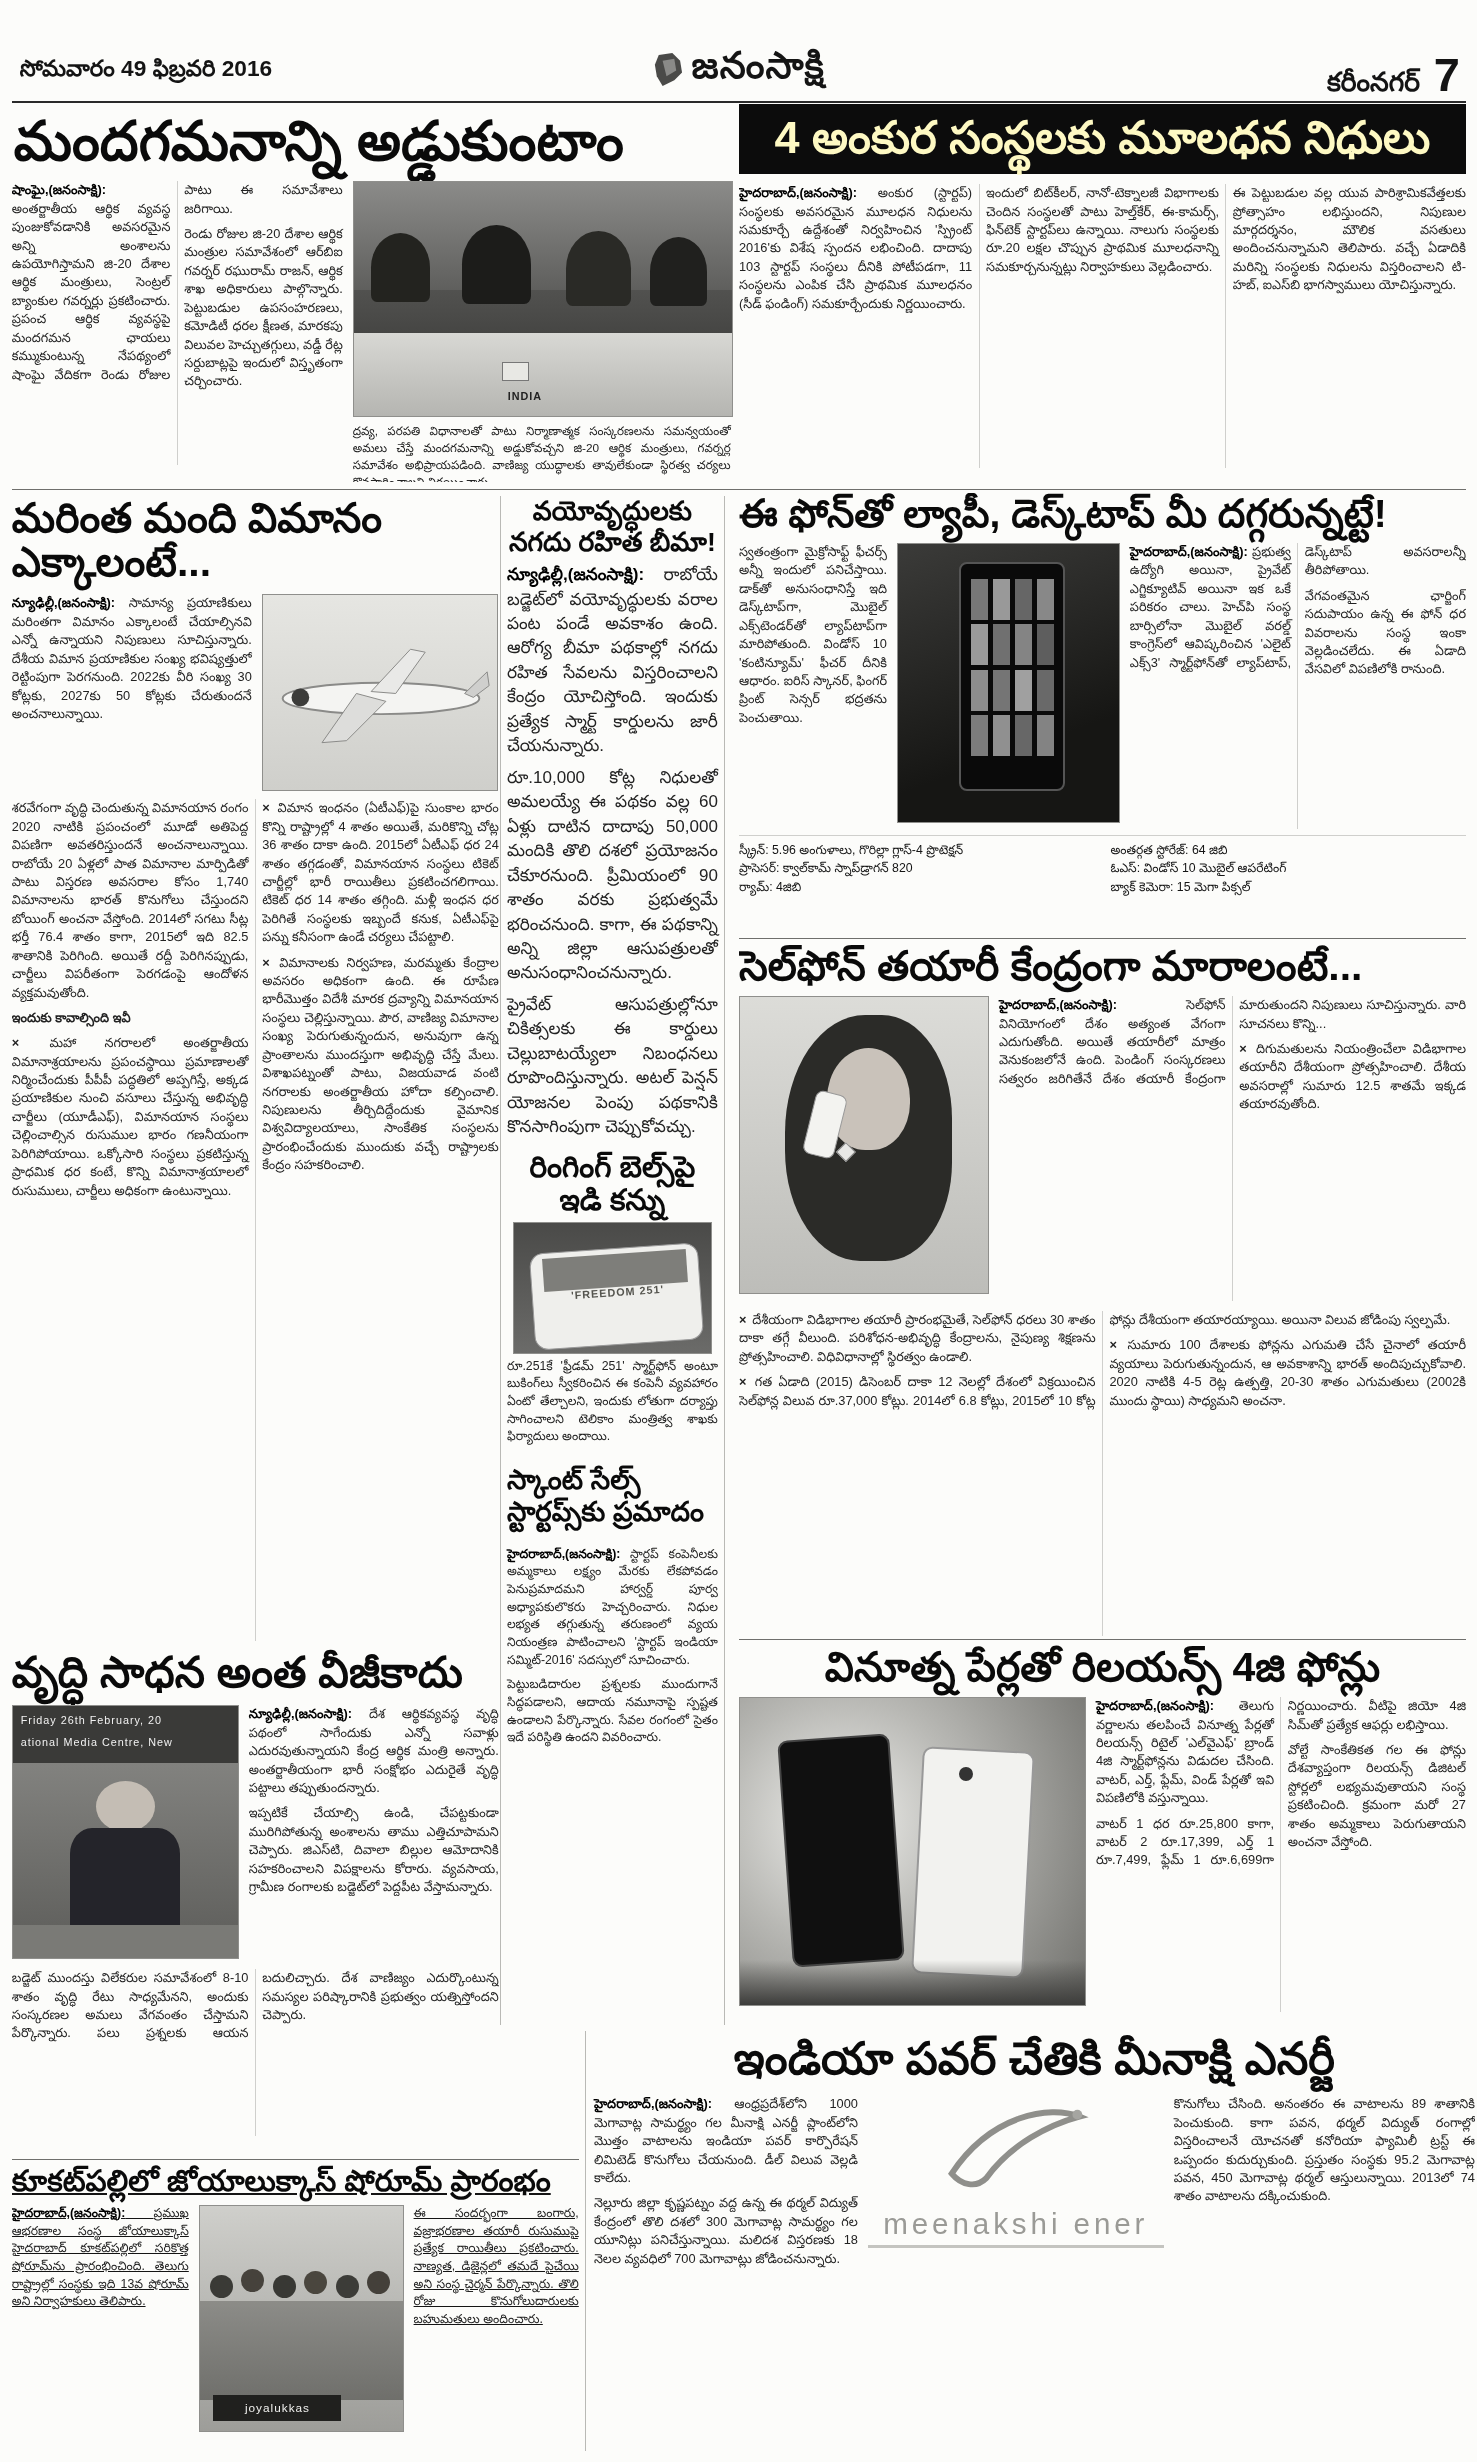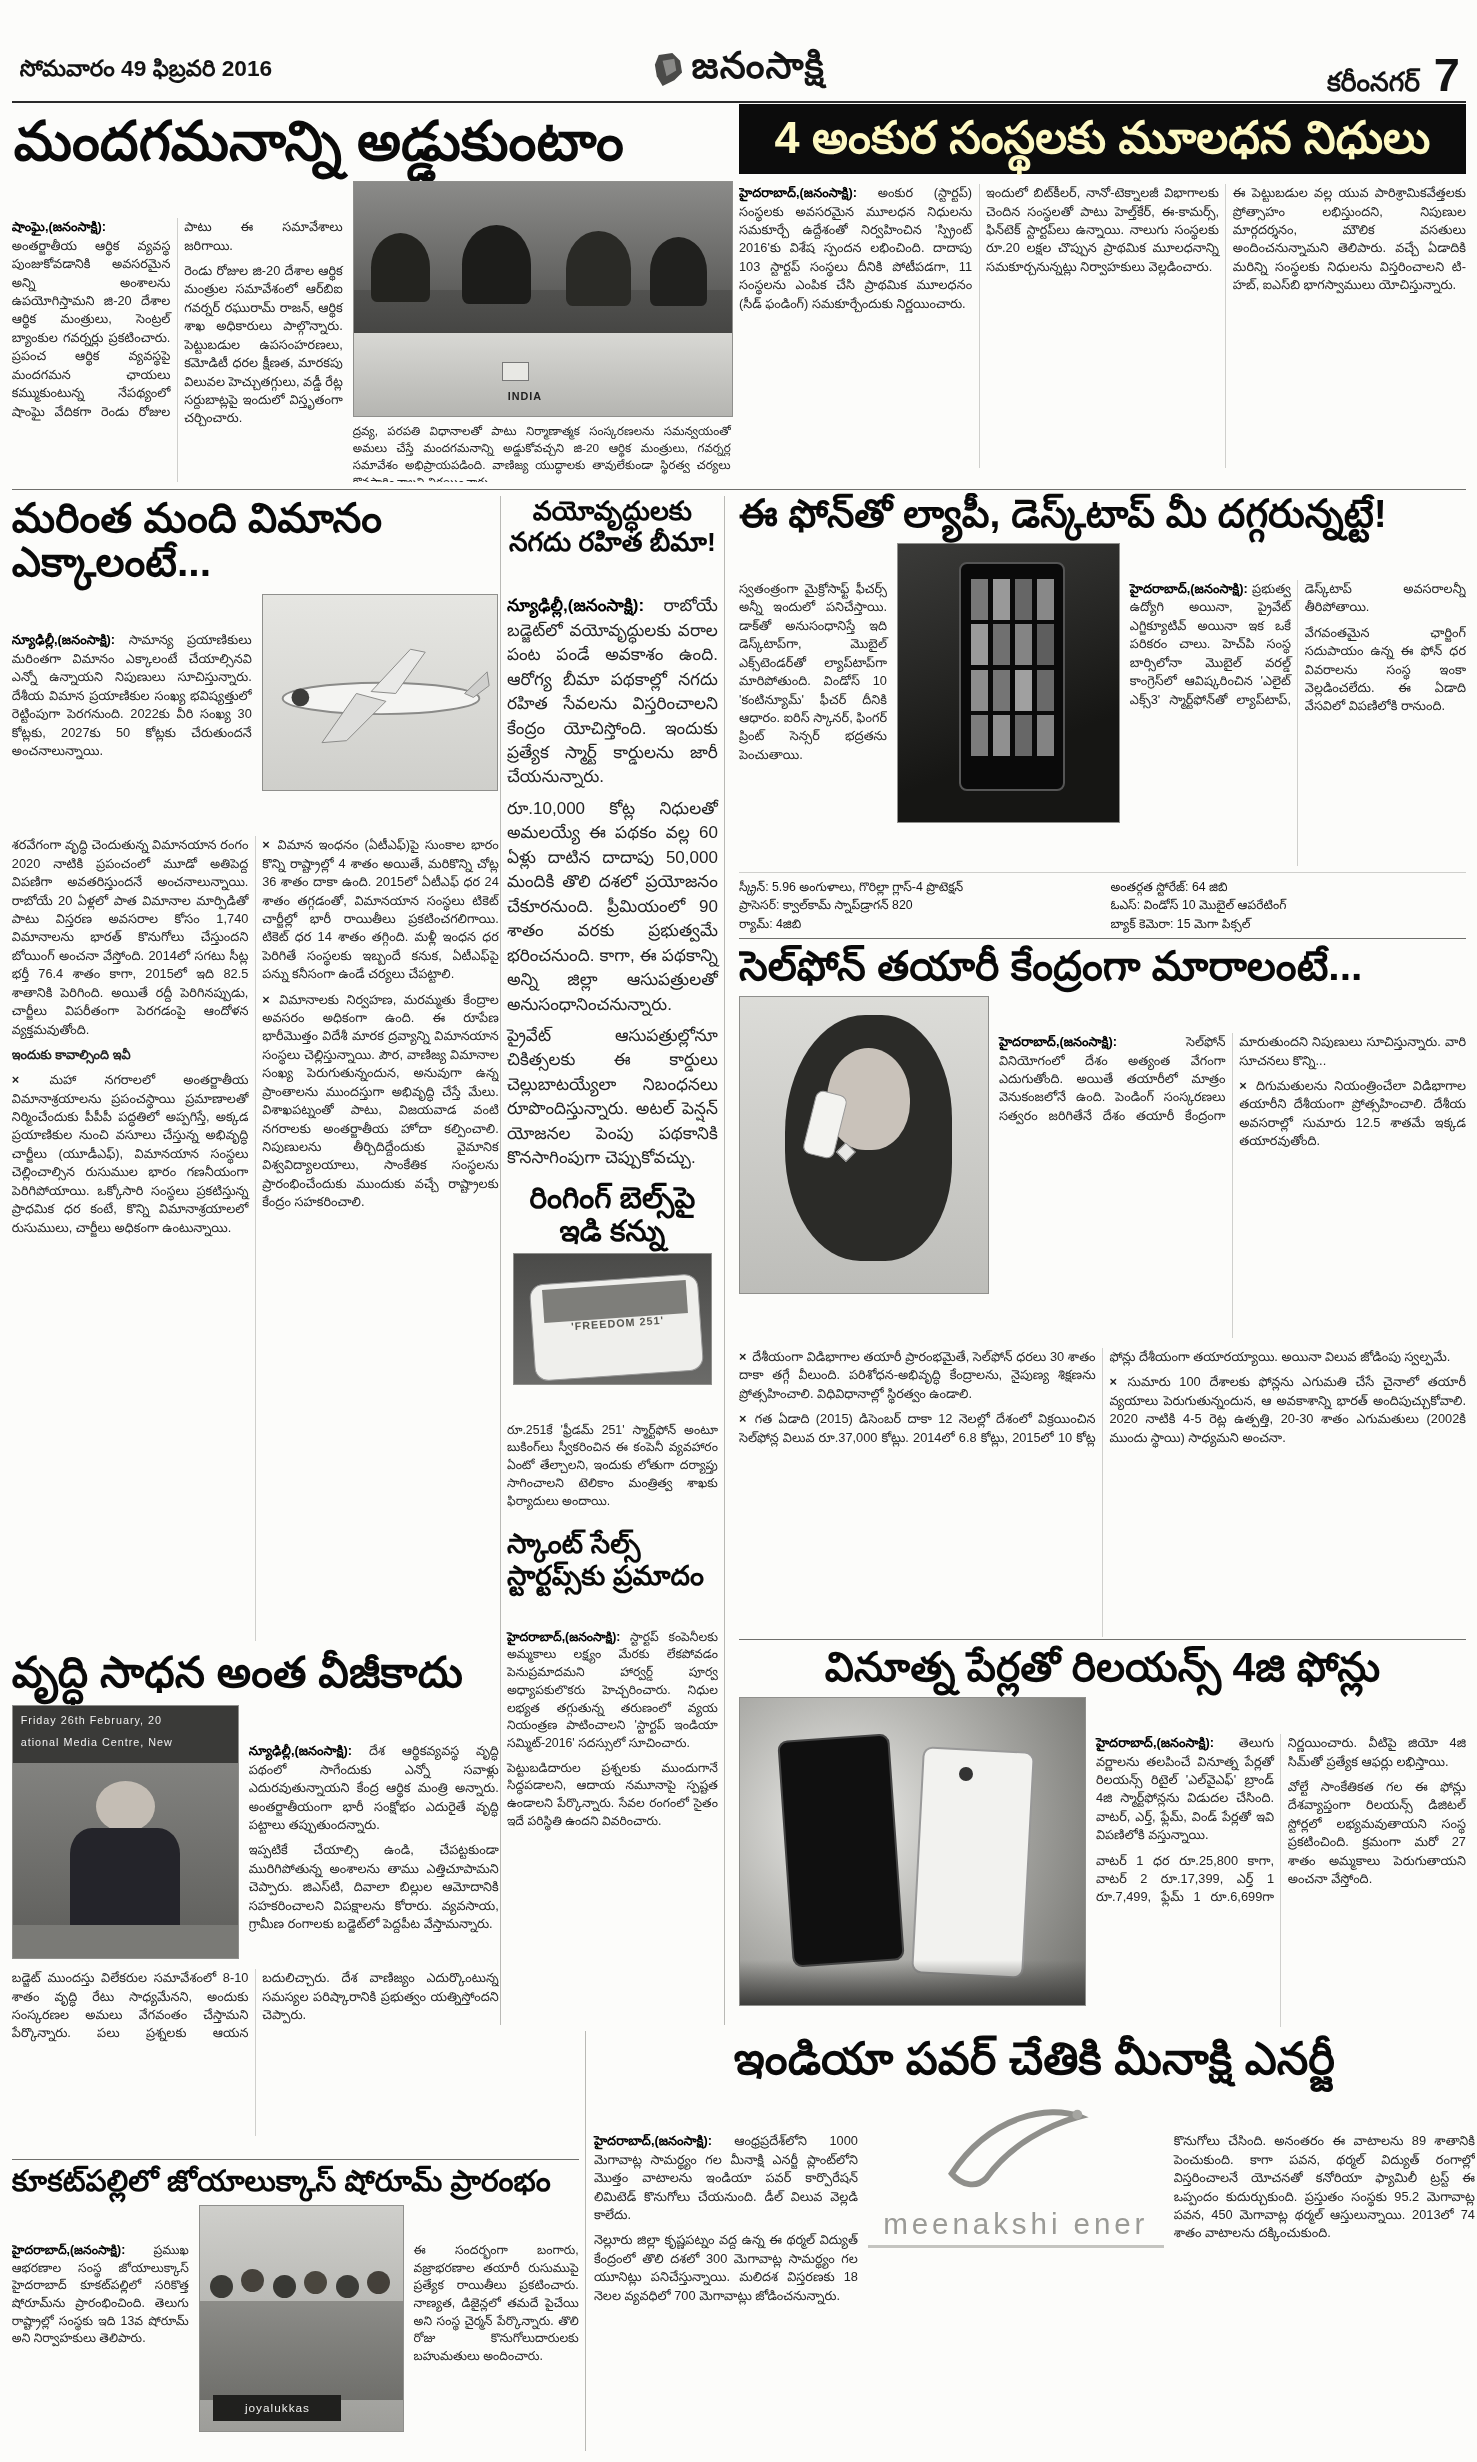--- a/index.html
+++ b/index.html
@@ -11,21 +11,21 @@
   .hdr-logo{position:absolute;left:50%;transform:translateX(-50%);top:7.9px;display:flex;align-items:center;gap:5.9px;}
   .hdr-logo .mark{width:33px;height:39px;}
   .hdr-logo .mast{font-size:37px;font-weight:bold;letter-spacing:1px;}
   .hdr-right{position:absolute;right:5.9px;top:9.9px;display:flex;align-items:baseline;gap:13.8px;}
   .hdr-ed{font-size:26.6px;font-weight:bold;}
   .hdr-pg{font-size:47px;font-weight:bold;}
   .hdr-rule{position:absolute;left:11.8px;top:101px;width:1454px;height:2px;background:#2a2a2a;}
   
   .sec{position:absolute;overflow:hidden;}
   .hl{font-weight:bold;line-height:1.08;color:#0a0a0a;}
-  .body{font-size:12.8px;line-height:1.44;text-align:justify;color:#222;margin-top:37px;}
+  .body{font-size:12.8px;line-height:1.44;text-align:justify;color:#222;}
   .body p{margin:0 0 6.9px 0;}
   .body b{color:#000;}
   .cols2{column-count:2;column-gap:13.8px;column-rule:1px solid #cfcfcc;}
   .cols3{column-count:3;column-gap:13.8px;column-rule:1px solid #cfcfcc;}
   .ph{background:#b9b9b6;position:relative;overflow:hidden;border:1px solid #8f8f8c;}
   .row{display:flex;gap:9.9px;}
   .blackbar{background:#0c0c0c;color:#fef9c3;text-align:center;}
   .vline-l{border-left:1px solid #b9b9b5;}
   .vline-r{border-right:1px solid #b9b9b5;}
   .hline{position:absolute;background:#6f6f6c;height:1px;}
@@ -245,21 +245,21 @@
         <p>ఇప్పటికే చేయాల్సి ఉండి, చేపట్టకుండా మురిగిపోతున్న అంశాలను తాము ఎత్తిచూపామని చెప్పారు. జిఎస్‌టి, దివాలా బిల్లుల ఆమోదానికి సహకరించాలని విపక్షాలను కోరారు. వ్యవసాయ, గ్రామీణ రంగాలకు బడ్జెట్‌లో పెద్దపీట వేస్తామన్నారు.</p>
       </div>
     </div>
     <div class="body cols2" style="margin-top:9.9px;height:167px;">
       <p>బడ్జెట్ ముందస్తు విలేకరుల సమావేశంలో 8-10 శాతం వృద్ధి రేటు సాధ్యమేనని, అందుకు సంస్కరణల అమలు వేగవంతం చేస్తామని పేర్కొన్నారు. పలు ప్రశ్నలకు ఆయన బదులిచ్చారు. దేశ వాణిజ్యం ఎదుర్కొంటున్న సమస్యల పరిష్కారానికి ప్రభుత్వం యత్నిస్తోందని చెప్పారు.</p>
     </div>
   </div>
 
   <div class="hline" style="left:11.8px;top:2159px;width:567px;"></div>
 
-  <div class="sec" style="left:11.8px;top:2165px;width:567px;height:286px;">
+  <div class="sec" style="left:11.8px;top:2165px;width:567px;height:286px;text-decoration:underline;">
     <div class="hl" style="font-size:29.6px;margin-bottom:7.9px;">కూకట్‌పల్లిలో జోయాలుక్కాస్ షోరూమ్ ప్రారంభం</div>
     <div class="row">
       <div class="body" style="width:177px;font-size:12.3px;">
         <p><b>హైదరాబాద్,(జనంసాక్షి):</b> <span>ప్రముఖ ఆభరణాల సంస్థ జోయాలుక్కాస్ హైదరాబాద్ కూకట్‌పల్లిలో సరికొత్త షోరూమ్‌ను ప్రారంభించింది. తెలుగు రాష్ట్రాల్లో సంస్థకు ఇది 13వ షోరూమ్ అని నిర్వాహకులు తెలిపారు.</span></p>
       </div>
       <div class="ph" style="width:203px;height:225px;background:linear-gradient(180deg,#cfcfcb,#9d9d99);">
         <div style="position:absolute;left:9.9px;top:69px;width:23.6px;height:23.6px;border-radius:50%;background:#3a3a36;"></div>
         <div style="position:absolute;left:41px;top:63px;width:23.6px;height:23.6px;border-radius:50%;background:#46423c;"></div>
         <div style="position:absolute;left:73px;top:69px;width:23.6px;height:23.6px;border-radius:50%;background:#383834;"></div>
         <div style="position:absolute;left:104px;top:65px;width:23.6px;height:23.6px;border-radius:50%;background:#4a463e;"></div>

